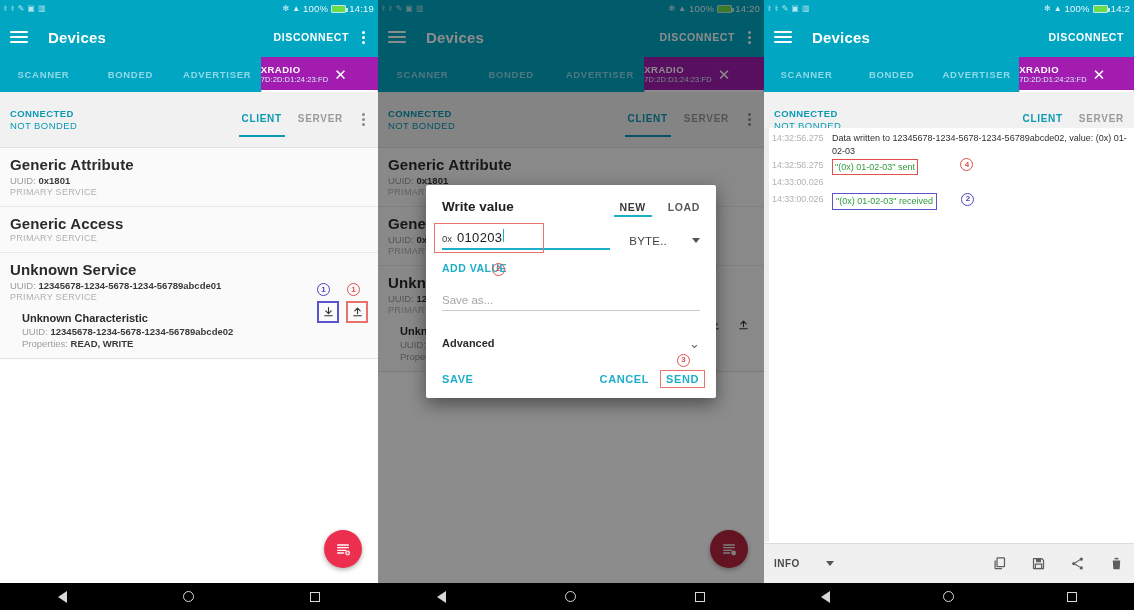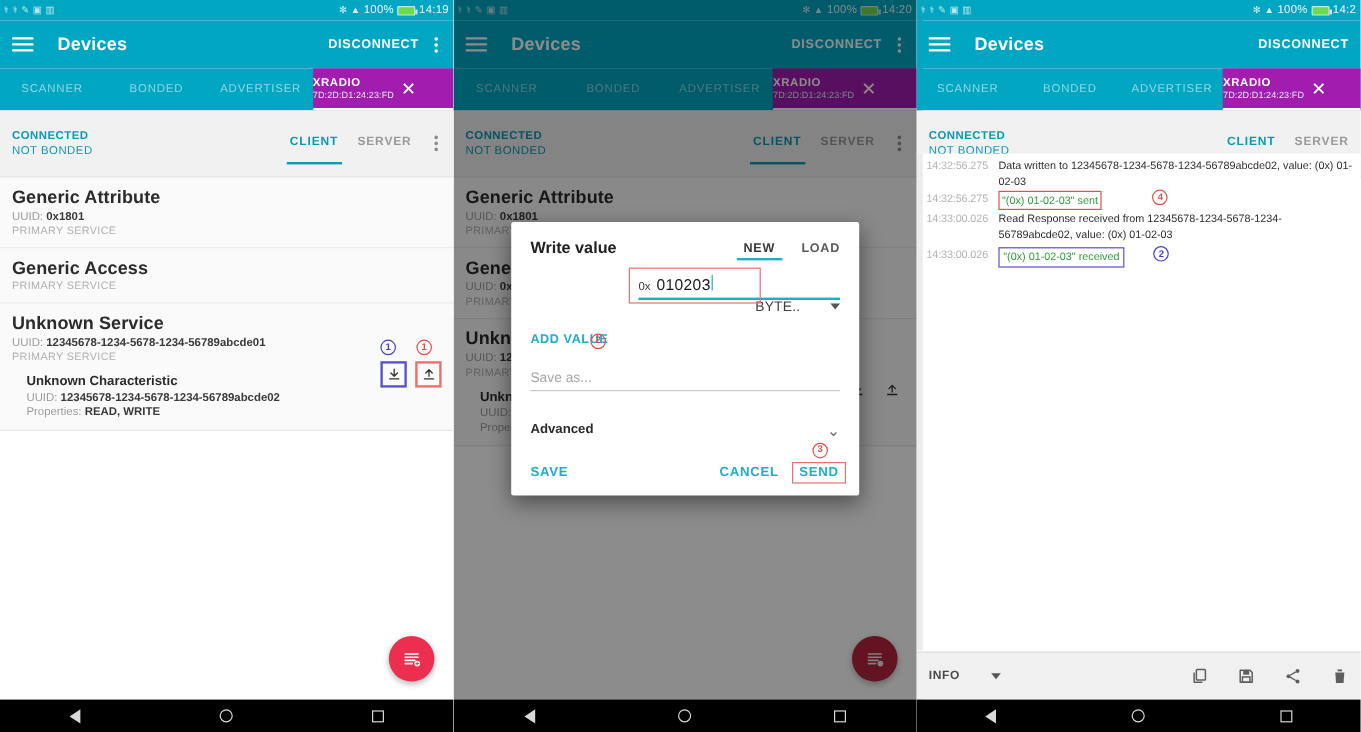--- a/index.html
+++ b/index.html
@@ -44,21 +44,21 @@
   .kebab { display:flex; flex-direction:column; gap:2px; padding:2px 3px; cursor:pointer; }
   .kebab i { width:3px; height:3px; background:#fff; border-radius:50%; display:block; }
 
   
   .tabrow {
     height: 35px; background: #00a6c2; display:flex; align-items:stretch;
     position: relative;
   }
   .tab {
     flex: 1; display:flex; align-items:center; justify-content:center;
-    font-size: 9.5px; font-weight: 400; letter-spacing:.7px; color:#8fd9e8;
+    font-size: 9.5px; font-weight: 700; letter-spacing:.7px; color:#8fd9e8;
   }
   .tab-device {
     flex: 1.35; background: #a21caf; display:flex; align-items:center;
     justify-content:flex-start; gap: 6px; position: relative;
   }
   .tab-device .td-text { display:flex; flex-direction:column; line-height:1.15; }
   .td-name { font-size: 9.5px; font-weight: 700; color:#fff; letter-spacing:.5px; }
   .td-addr { font-size: 7.5px; color:#d4f1f7; letter-spacing:.1px; }
   .td-close { font-size: 15px; color:#fff; font-weight:300; line-height:1; }
   .tab-underline {
@@ -140,21 +140,21 @@
     background:#fff; border-radius:2px; box-shadow:0 6px 18px rgba(0,0,0,.45);
     padding: 14px 16px 12px 16px;
   }
   .dlg-head { display:flex; align-items:flex-start; }
   .dlg-title { font-size:13.5px; font-weight:700; color:#212121; }
   .dlg-tabs { margin-left:auto; display:flex; gap:22px; padding-top:2px; }
   .dlg-tab { font-size:10.5px; font-weight:600; letter-spacing:.6px; color:#5a5a5a; position:relative; padding-bottom:4px; }
   .dlg-tab.active { color:#3a3a3a; }
   .dlg-tab.active::after { content:""; position:absolute; left:-6px; right:-6px; bottom:0; height:2px; background:#1eaec9; }
 
-  .val-row { display:flex; align-items:flex-end; margin-top:12px; position:relative;flex-direction:column; }
+  .val-row { display:flex; align-items:flex-end; margin-top:12px; position:relative; }
   .val-field { position:relative; width:168px; }
   .val-inner { display:flex; align-items:baseline; padding-bottom:3px; }
   .hexpfx { font-size:9.5px; color:#3a3a3a; }
   .hexval { font-size:13px; color:#1a1a1a; margin-left:5px; letter-spacing:.3px; }
   .caret { display:inline-block; width:1px; height:13px; background:#1eaec9; margin-left:1px; vertical-align:-2px; }
   .val-underline { height:1.6px; background:#1eaec9; width:168px; }
   .val-box { position:absolute; left:-8px; top:-6px; width:110px; height:30px; border:1.6px solid #e8736d; }
   .unit { margin-left:auto; display:flex; align-items:center; gap:25px; padding-bottom:3px; }
   .unit-txt { font-size:11.5px; color:#3f3f3f; letter-spacing:.2px; }
   .caret-down { width:0;height:0;border-left:4.5px solid transparent;border-right:4.5px solid transparent;border-top:5px solid #555; }
@@ -592,21 +592,20 @@
           <div class="msg">
             <span class="hl-red">
               <span class="msg green">"(0x) 01-02-03" sent</span>
             </span>
             <span class="anno anno-red" style="position:relative; display:inline-flex; top:-3px; margin-left:40px;">4</span>
           </div>
         </div>
 
         <div class="logline">
           <div class="ts">14:33:00.026</div>
-          <div class="msg">Read Response received from 12345678-1234-5678-1234-56789abcde02, value: (0x) 01-02-03</div>
         </div>
 
         <div class="logline" style="margin-top:4px;">
           <div class="ts">14:33:00.026</div>
           <div class="msg">
             <span class="hl-blue">
               <span class="msg green">"(0x) 01-02-03" received</span>
             </span>
             <span class="anno anno-blue" style="position:relative; display:inline-flex; top:-3px; margin-left:22px;">2</span>
           </div>

